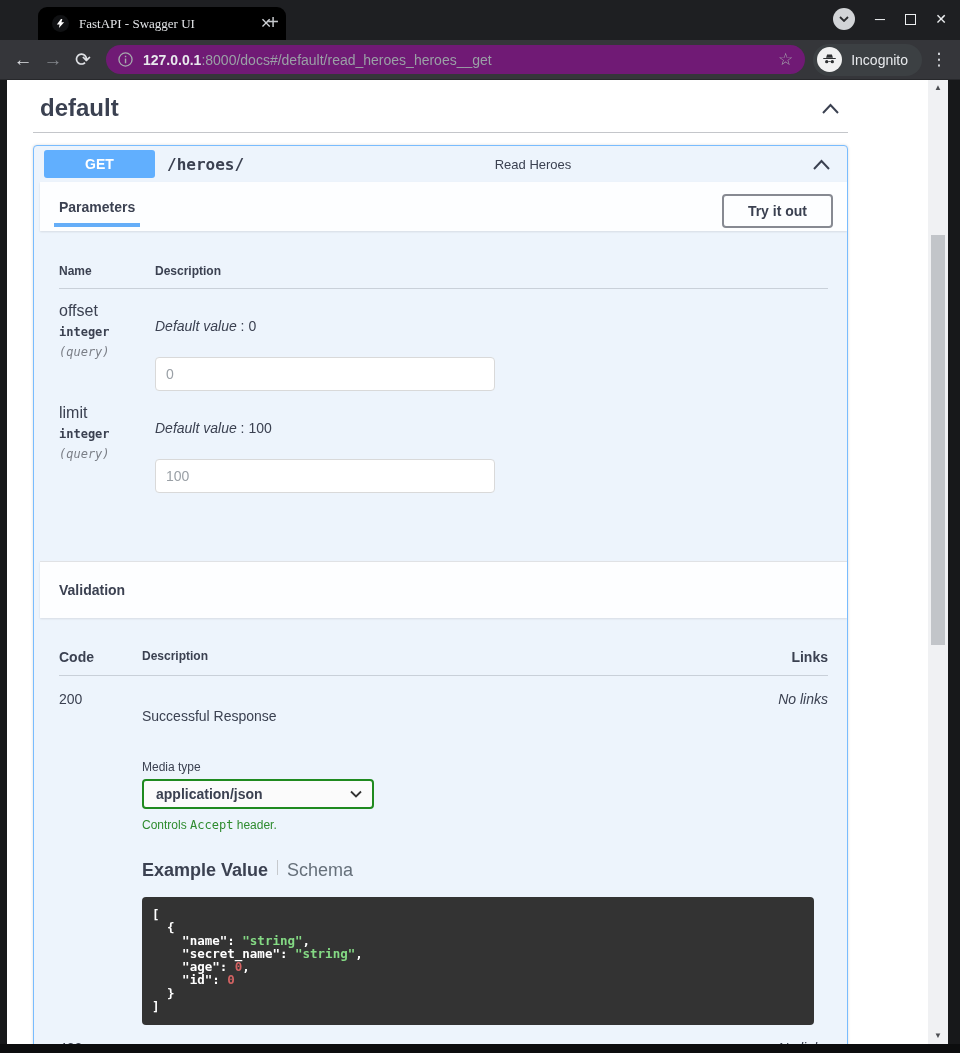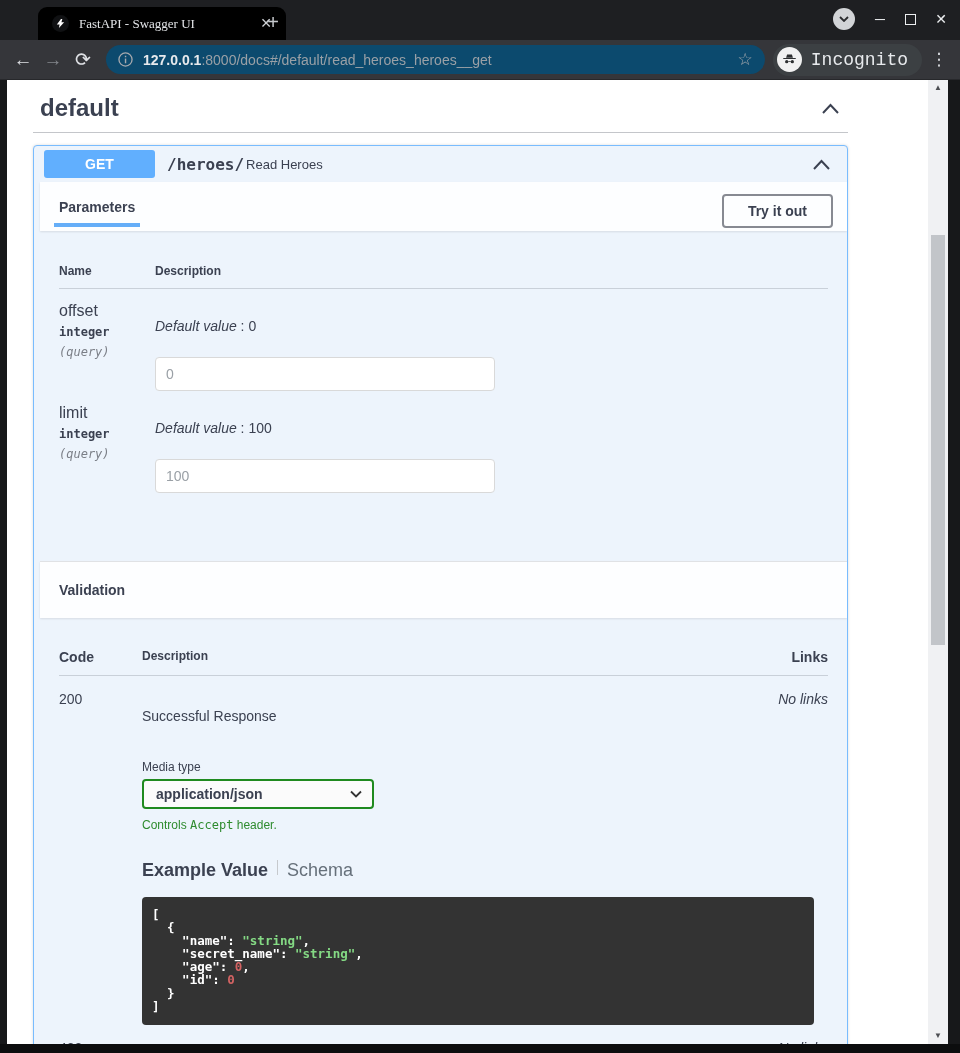--- a/index.html
+++ b/index.html
@@ -22,32 +22,32 @@
   .tabsearch { width:22px; height:22px; border-radius:50%; background:#d2d4d7; display:flex;
                align-items:center; justify-content:center; }
   .win-glyph { color:#eceef0; font-size:14px; width:18px; text-align:center; }
   .win-max { width:11px; height:11px; border:1.6px solid #eceef0; }
 
   .toolbar { position:absolute; left:0; top:40px; width:960px; height:40px; background:#35363a;
              display:flex; align-items:center; padding:0 8px; border-bottom:1px solid #27282b; }
   .nav-ic { width:30px; height:30px; display:flex; align-items:center; justify-content:center;
             font-size:19px; color:#dfe1e5; flex:none; }
   .nav-ic.disabled { color:#85888d; }
-  .urlbar { flex:1; height:29px; background:#0c4a6e; border-radius:15px; margin:0 8px;
+  .urlbar { flex:1; height:29px; background:#701a75; border-radius:15px; margin:0 8px;
             display:flex; align-items:center; padding:0 12px; min-width:0; }
   .url-info { color:#a6a9ae; flex:none; display:flex; }
   .url-text { margin-left:10px; font-size:14px; white-space:nowrap; overflow:hidden; flex:1; }
   .url-host { color:#e8eaed; font-weight:bold; }
   .url-rest { color:#9aa0a6; }
   .url-star { color:#a6a9ae; font-size:17px; flex:none; margin-left:8px; }
   .incog { height:32px; background:#3c4043; border-radius:16px; display:flex; align-items:center;
            padding:0 14px 0 4px; flex:none; }
   .incog-circle { width:25px; height:25px; background:#f1f1f1; border-radius:50%; display:flex;
                   align-items:center; justify-content:center; }
-  .incog-label { color:#e8eaed; font-size:18px; margin-left:9px;font-family:Liberation Mono, monospace; }
+  .incog-label { color:#e8eaed; font-size:14px; margin-left:9px; }
   .menu-dots { color:#dfe1e5; font-size:17px; width:26px; text-align:center; margin-left:4px; }
 
   
   .viewport { position:absolute; left:7px; top:80px; width:921px; height:964px; background:#fff;
               overflow:hidden; }
   .scrollbar { position:absolute; left:928px; top:80px; width:20px; height:964px; background:#f0f1f3; }
   .sb-arrow { position:absolute; left:0; width:20px; height:16px; color:#4c4e52; font-size:8px;
               text-align:center; line-height:16px; }
   .sb-thumb { position:absolute; left:3px; top:155px; width:14px; height:410px; background:#c2c5c9; }
 
@@ -59,21 +59,21 @@
   .chev { display:flex; }
   .opgroup-rule { border-bottom:1px solid rgba(59,65,81,.3); margin:2px 0 12px 0; }
 
   .opblock { border:1px solid #79bcfe; border-radius:4px; background:#edf4fc;
              box-shadow:0 0 3px rgba(0,0,0,.15); overflow:hidden; height:903px;padding-left:6px; }
   .op-summary { display:flex; align-items:center; padding:4px; }
   .method-badge { background:#61affe; color:#fff; font-size:14px; font-weight:bold;
                   width:111px; text-align:center; padding:6px 0; border-radius:3px; flex:none; }
   .op-path { font-family:"DejaVu Sans Mono", monospace; font-weight:bold; font-size:16px;
              margin-left:12px; }
-  .op-desc { font-size:13px; margin-left:2px; flex:1; }
+  .op-desc { font-size:13px; margin-left:10px; flex:1;text-align:center; }
   .op-summary .chev { margin-right:12px; }
 
   .sec-header { background:rgba(255,255,255,.85); box-shadow:0 1px 2px rgba(0,0,0,.1);
                 display:flex; align-items:flex-start; justify-content:space-between;
                 padding:12px 14px 0 14px; height:49px; position:relative; }
   .tab-param { font-size:14px; font-weight:bold; padding:5px 5px 12px 5px; position:relative; }
   .tab-param .underline { position:absolute; left:0; right:0; bottom:0; height:4px; background:#65aef8; }
   .tryout-btn { border:2px solid #878a92; border-radius:4px; background:transparent; color:#3b4151;
                 font-size:14px; font-weight:bold; padding:7px 24px; margin-top:0;
                 font-family:"Liberation Sans", sans-serif; }

